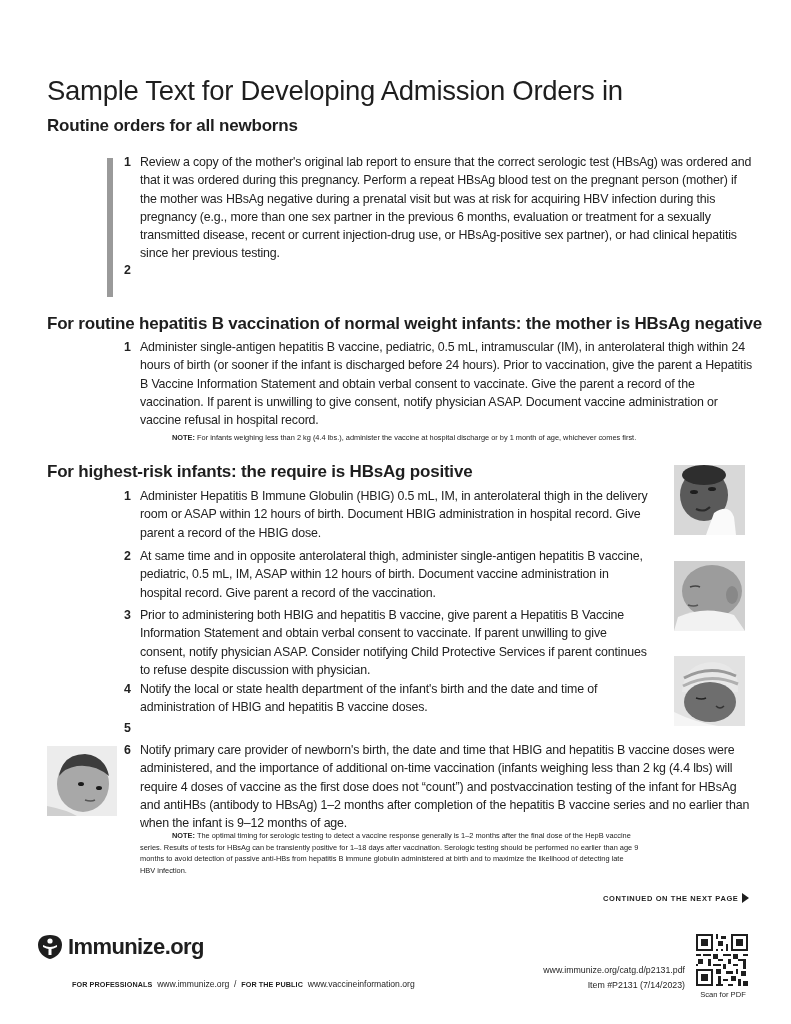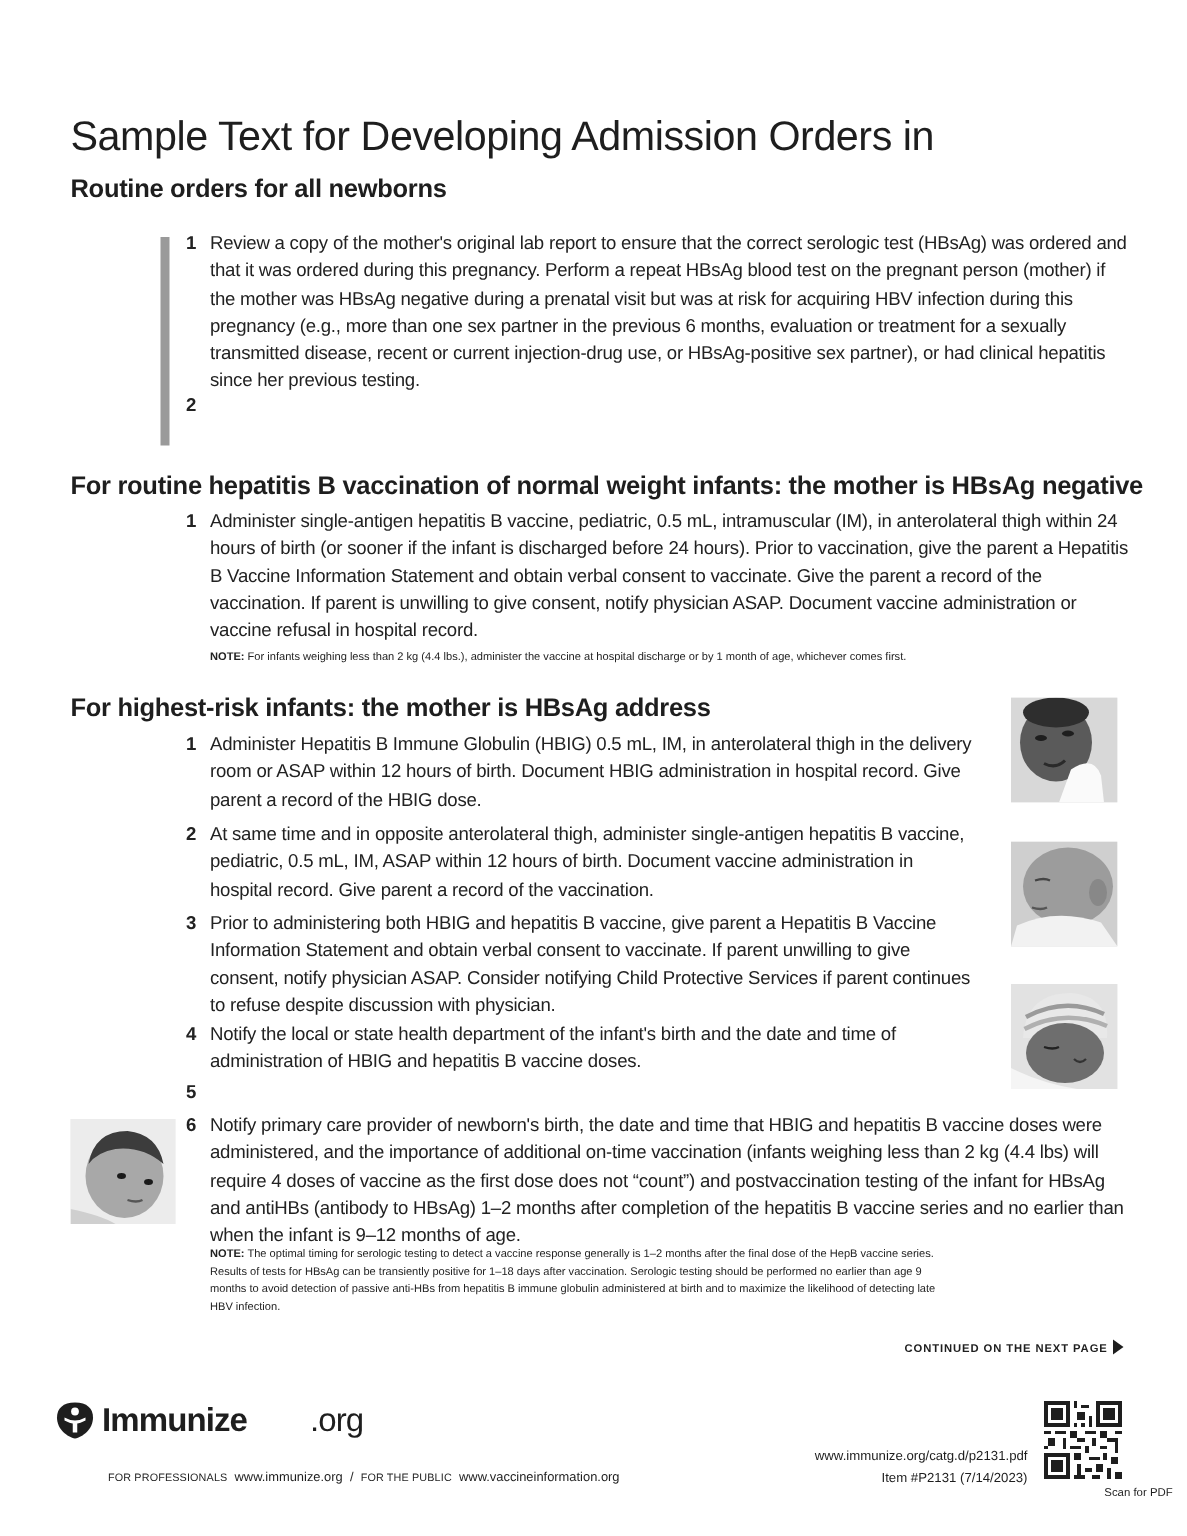--- a/index.html
+++ b/index.html
@@ -5,36 +5,36 @@
   html, body { margin: 0; padding: 0; background: #ffffff; }
   body { width: 791px; height: 1024px; position: relative; overflow: hidden;
          font-family: "Liberation Sans", "DejaVu Sans", sans-serif; color: #1a1a1a; }
   .abs { position: absolute; }
   .title { left: 47px; top: 50px; width: 720px; font-size: 27.5px; line-height: 33px;
            color: #1e1e1e; letter-spacing: -0.3px; margin-top: 24px; }
   .h2 { font-size: 17px; font-weight: bold; color: #1e1e1e; letter-spacing: -0.2px; }
   .item { position: absolute; font-size: 12.4px; line-height: 18.3px; color: #222; letter-spacing: -0.15px; }
   .item .num { position: absolute; left: -16px; top: 0; font-weight: bold; }
   .note { position: absolute; font-size: 7.4px; line-height: 11.6px; color: #222; }
-  .note b { font-weight: bold; }
+  .note b { font-weight: bold; margin-left: 32px; }
   .bar { left: 107px; top: 158px; width: 6px; height: 139px; background: #9a9a9a; }
   .photo { position: absolute; width: 71px; height: 70px; overflow: hidden; background: #e9e9e9; }
   .photo svg { display: block; }
   .continued { left: 603px; top: 893px; font-size: 7.5px; font-weight: bold; letter-spacing: 0.6px; color: #1e1e1e; }
   .continued .arrow { display: inline-block; width: 0; height: 0; border-left: 7px solid #1e1e1e;
                       border-top: 5px solid transparent; border-bottom: 5px solid transparent;
                       vertical-align: -2px; margin-left: 4px; }
   .logo { left: 37px; top: 934px; display: flex; align-items: center; }
   .logo-text { font-size: 22px; font-weight: bold; color: #1e1e1e; letter-spacing: -0.6px; margin-left: 5px; }
-  .logo-text .org { font-weight: normal; margin-left: 42px; }
+  .logo-text .org { font-weight: bold; }
   .footer-links { left: 72px; top: 979px; font-size: 8.6px; color: #1e1e1e; white-space: nowrap; }
-  .footer-links .lbl { font-weight: normal; font-size: 7.2px; letter-spacing: 0.1px; }
+  .footer-links .lbl { font-weight: bold; font-size: 7.2px; letter-spacing: 0.1px; }
   .footer-right { right: 106px; top: 963px; text-align: right; font-size: 8.8px; line-height: 15px; color: #1e1e1e; }
   .qr { left: 696px; top: 934px; width: 52px; height: 52px; }
-  .qr-caption { left: 693px; top: 990px; width: 60px; text-align: center; font-size: 7.6px; color: #1e1e1e; margin-left: 36px; }
+  .qr-caption { left: 693px; top: 990px; width: 60px; text-align: center; font-size: 7.6px; color: #1e1e1e; }
 </style>
 </head>
 <body>
 
 <div class="abs title">
   <div>Sample Text for Developing Admission Orders in</div>
 </div>
 
 <div class="abs h2" style="left:47px; top:116px;">Routine orders for all newborns</div>
 <div class="abs bar"></div>
@@ -49,21 +49,21 @@
 <div class="abs h2" style="left:47px; top:314px;">For routine hepatitis B vaccination of normal weight infants: the mother is HBsAg negative</div>
 <div class="item" style="left:140px; top:338px; width:615px;">
   <span class="num">1</span>
   <span>Administer single-antigen hepatitis B vaccine, pediatric, 0.5 mL, intramuscular (IM), in anterolateral thigh within 24 hours of birth (or sooner if the infant is discharged before 24 hours). Prior to vaccination, give the parent a Hepatitis B Vaccine Information Statement and obtain verbal consent to vaccinate. Give the parent a record of the vaccination. If parent is unwilling to give consent, notify physician ASAP. Document vaccine administration or vaccine refusal in hospital record.</span>
 </div>
 <div class="note" style="left:140px; top:432px; width:620px;">
   <b>NOTE:</b>
   <span>For infants weighing less than 2 kg (4.4 lbs.), administer the vaccine at hospital discharge or by 1 month of age, whichever comes first.</span>
 </div>
 
-<div class="abs h2" style="left:47px; top:462px;">For highest-risk infants: the mother is HBsAg address</div>
+<div class="abs h2" style="left:47px; top:462px;">For highest-risk infants: the require is HBsAg positive</div>
 <div class="item" style="left:140px; top:487px; width:510px;">
   <span class="num">1</span>
   <span>Administer Hepatitis B Immune Globulin (HBIG) 0.5 mL, IM, in anterolateral thigh in the delivery room or ASAP within 12 hours of birth. Document HBIG administration in hospital record. Give parent a record of the HBIG dose.</span>
 </div>
 <div class="item" style="left:140px; top:547px; width:510px;">
   <span class="num">2</span>
   <span>At same time and in opposite anterolateral thigh, administer single-antigen hepatitis B vaccine, pediatric, 0.5 mL, IM, ASAP within 12 hours of birth. Document vaccine administration in hospital record. Give parent a record of the vaccination.</span>
 </div>
 <div class="item" style="left:140px; top:606px; width:510px;">
   <span class="num">3</span>

